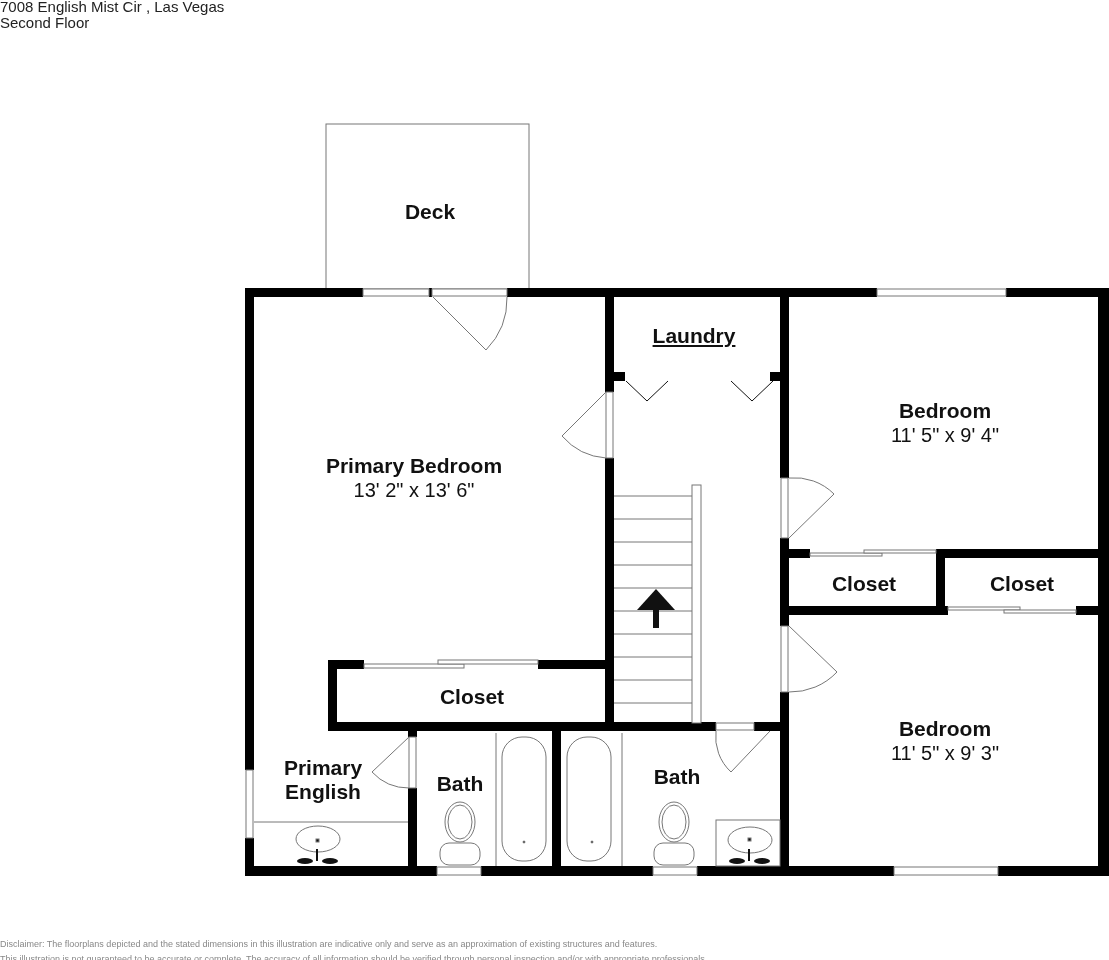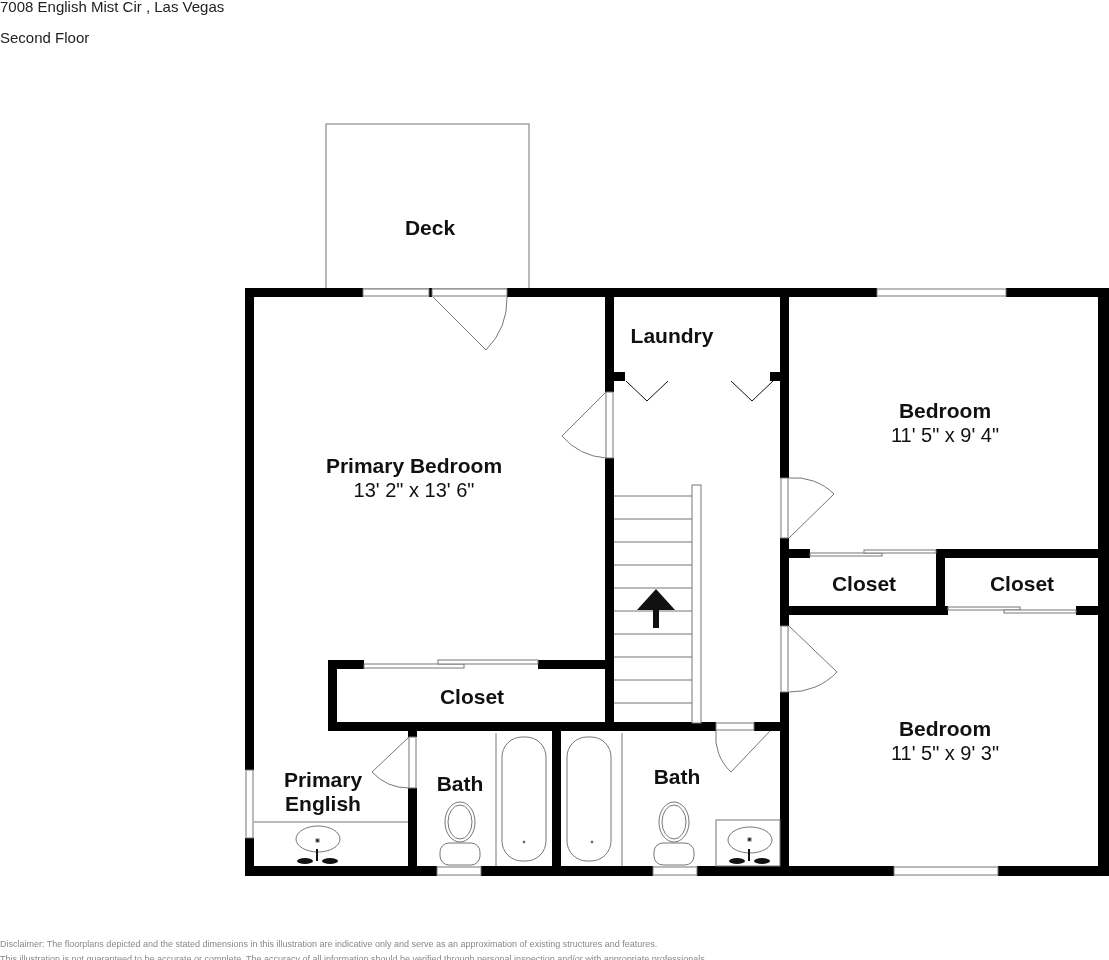--- a/index.html
+++ b/index.html
@@ -7,21 +7,21 @@
   .hdr { position: absolute; left: 0; font-size: 15px; color: #222; line-height: 18px; }
   .disc { position: absolute; left: 0; font-size: 9px; color: #888; white-space: nowrap; }
   svg { position: absolute; left: 0; top: 0; }
   .lbl { position: absolute; text-align: center; font-weight: bold; font-size: 21px; color: #111; line-height: 24px; white-space: nowrap; transform: translateX(-50%); }
   .dim { display: block; font-weight: normal; font-size: 20px; }
 </style>
 </head>
 <body>
 
 <div class="hdr" style="top:-2px;">7008 English Mist Cir , Las Vegas</div>
-<div class="hdr" style="top:29px;text-align:right;">Second Floor</div>
+<div class="hdr" style="top:14px;text-align:right;">Second Floor</div>
 
 <svg width="1109" height="960" viewBox="0 0 1109 960">
 
   <rect x="326" y="124" width="203" height="165" fill="none" stroke="#777" stroke-width="1"></rect>
 
   <g fill="#000">
 
     <rect x="245" y="288" width="118" height="9"></rect>
     <rect x="429" y="288" width="3" height="9"></rect>
     <rect x="507" y="288" width="370" height="9"></rect>
@@ -156,45 +156,45 @@
   <g fill="#111">
     <rect x="316" y="849" width="2" height="12"></rect>
     <ellipse cx="305" cy="861" rx="8" ry="3"></ellipse>
     <ellipse cx="330" cy="861" rx="8" ry="3"></ellipse>
     <rect x="748" y="849" width="2" height="12"></rect>
     <ellipse cx="737" cy="861" rx="8" ry="3"></ellipse>
     <ellipse cx="762" cy="861" rx="8" ry="3"></ellipse>
   </g>
 </svg>
 
-<div class="lbl" style="left:430px; top:216px;">Deck</div>
+<div class="lbl" style="left:430px; top:200px;">Deck</div>
 
 <div class="lbl" style="left:414px; top:454px;">
   <span>Primary Bedroom</span>
   <span class="dim">13' 2" x 13' 6"</span>
 </div>
 
-<div class="lbl" style="left:672px; top:324px;">Laundry</div>
+<div class="lbl" style="left:694px; top:324px;text-decoration:underline;">Laundry</div>
 
 <div class="lbl" style="left:945px; top:399px;">
   <span>Bedroom</span>
   <span class="dim">11' 5" x 9' 4"</span>
 </div>
 
 <div class="lbl" style="left:864px; top:572px;">Closet</div>
 <div class="lbl" style="left:1022px; top:572px;">Closet</div>
 
 <div class="lbl" style="left:945px; top:717px;">
   <span>Bedroom</span>
   <span class="dim">11' 5" x 9' 3"</span>
 </div>
 
 <div class="lbl" style="left:472px; top:685px;">Closet</div>
 
-<div class="lbl" style="left:323px; top:756px;margin-top:12px;">
+<div class="lbl" style="left:323px; top:756px;">
   <span style="display:block;">Primary</span>
   <span style="display:block;">English</span>
 </div>
 
 <div class="lbl" style="left:460px; top:772px;">Bath</div>
 <div class="lbl" style="left:677px; top:765px;">Bath</div>
 
 <div class="disc" style="top:939px;">Disclaimer: The floorplans depicted and the stated dimensions in this illustration are indicative only and serve as an approximation of existing structures and features.</div>
 <div class="disc" style="top:954px;">This illustration is not guaranteed to be accurate or complete. The accuracy of all information should be verified through personal inspection and/or with appropriate professionals.</div>
 

